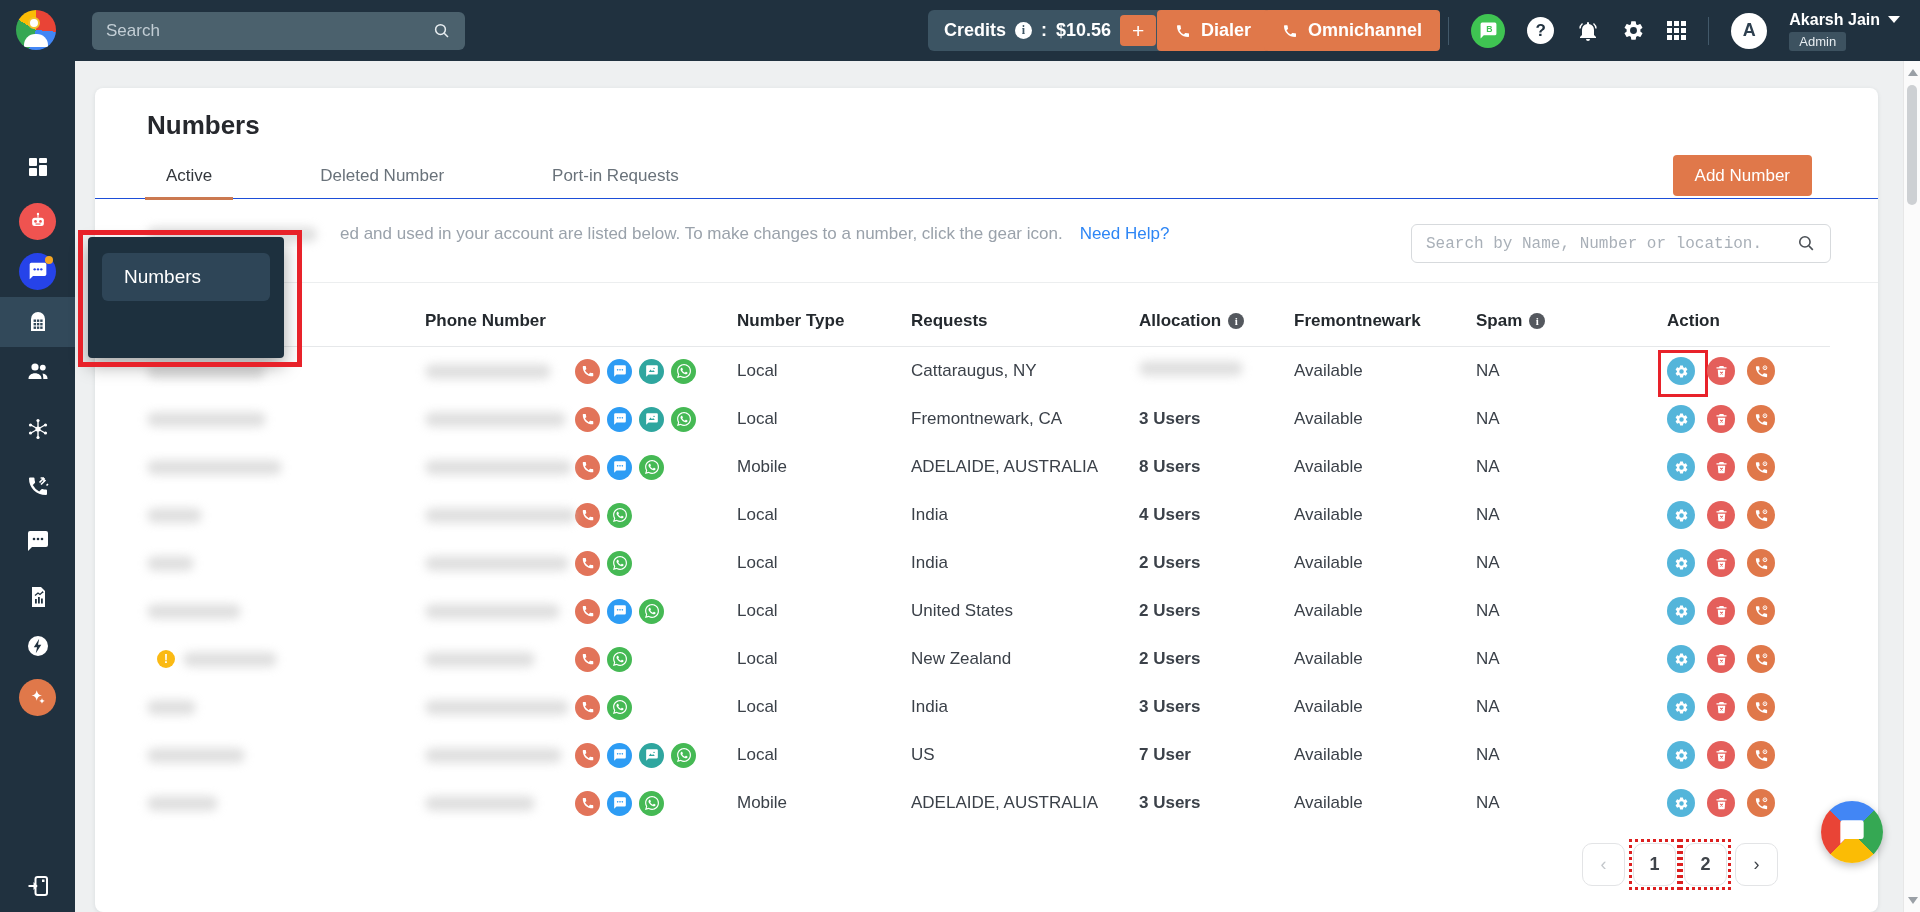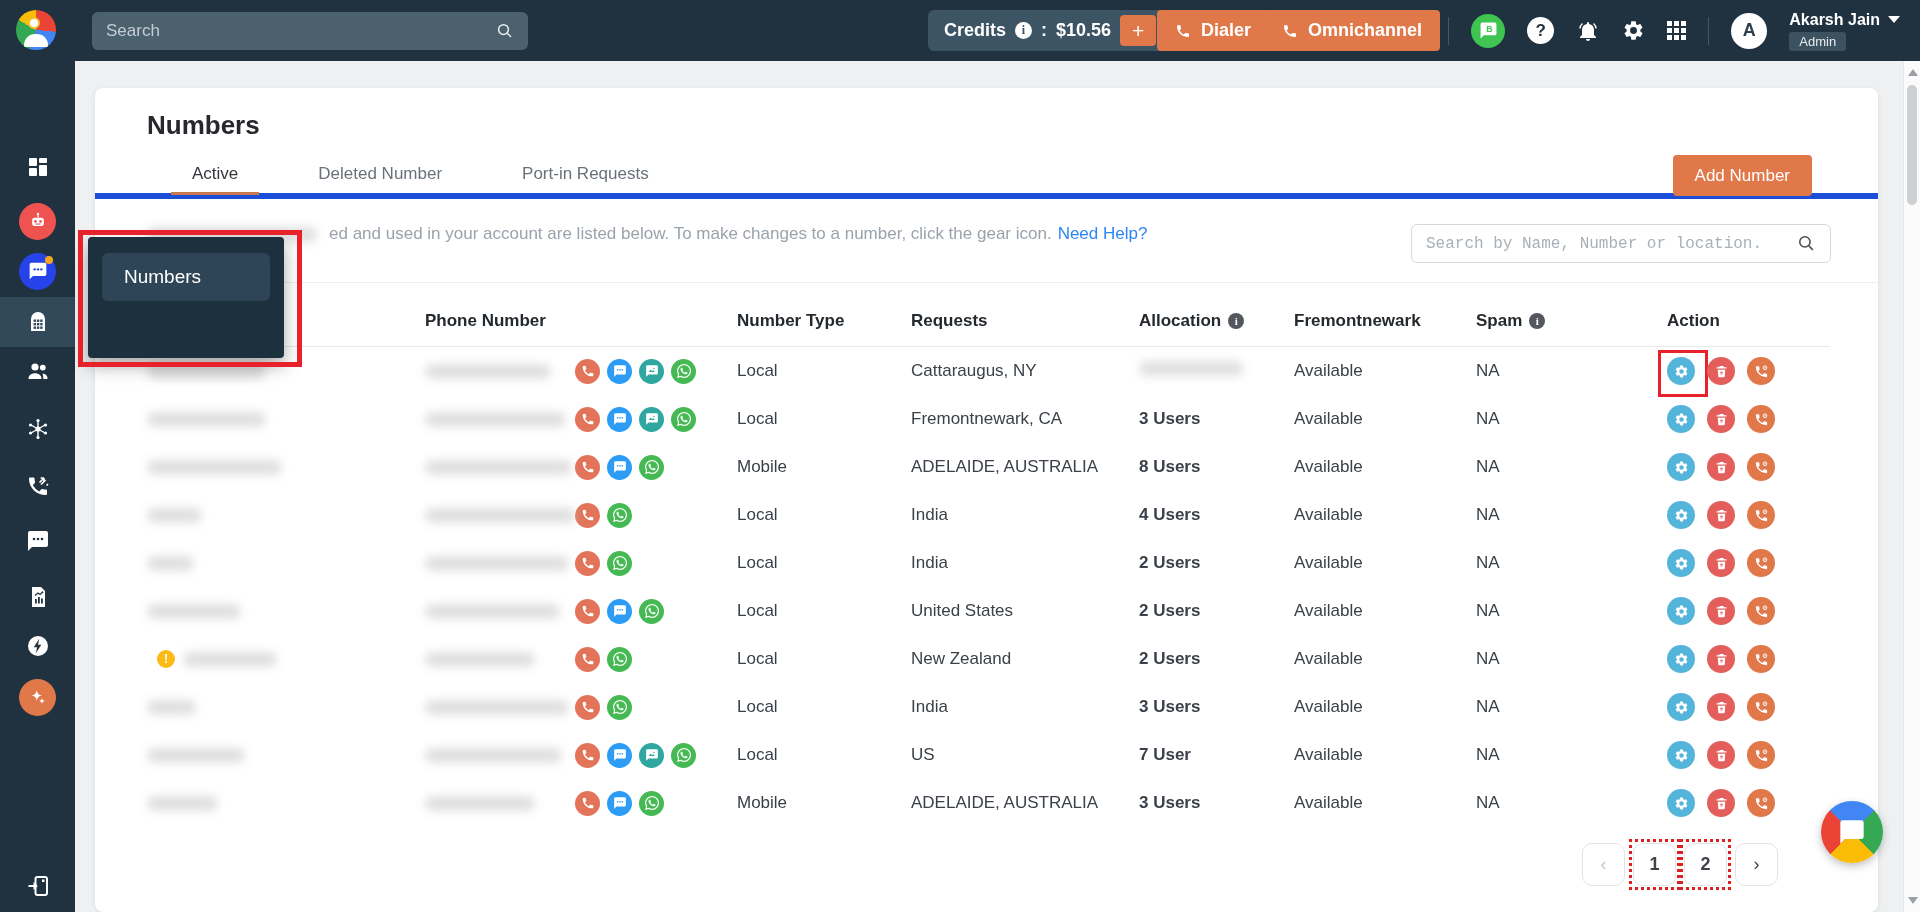--- a/index.html
+++ b/index.html
@@ -8,21 +8,21 @@
     position: relative; overflow: hidden;
     background: #eef0f1;
     font-family: "Liberation Sans", "DejaVu Sans", sans-serif;
   }
   
   .topbar { position:absolute; left:0; top:0; width:1920px; height:61px; background:#20313f; z-index:40; }
   .logo { position:absolute; left:16px; top:10px; width:40px; height:40px; border-radius:50%;
     background: conic-gradient(#e94436 0 95deg, #4286f5 95deg 200deg, #35a853 200deg 300deg, #fbbc05 300deg 360deg); }
   .logo .head { position:absolute; top:7px; left:12px; width:12px; height:12px; background:#fff; border:2px solid #f2c12e; border-radius:50%; }
   .logo .torso { position:absolute; bottom:3px; left:8px; width:24px; height:13px; background:#fff; border-radius:12px 12px 2px 2px; }
-  .tb-search { position:absolute; left:92px; top:12px; width:436px; height:38px; background:#4b616d; border-radius:6px;
+  .tb-search { position:absolute; left:92px; top:12px; width:373px; height:38px; background:#4b616d; border-radius:6px;
     display:flex; align-items:center; padding:0 14px; }
   .tb-search input { flex:1; background:transparent; border:none; outline:none; color:#e8eef1; font-size:17px; }
   .tb-search input::placeholder { color:#c3ced5; }
   .credits { position:absolute; left:928px; top:10px; height:41px; background:#3c5463; border-radius:6px;
     display:flex; align-items:center; gap:9px; padding:0 10px 0 16px; color:#fff; font-weight:bold; font-size:18px; }
   .info-white { width:17px; height:17px; border-radius:50%; background:#fff; color:#3c5463; font-size:12px; font-weight:bold;
     display:inline-flex; align-items:center; justify-content:center; font-family:"Liberation Serif", serif; }
   .plus-btn { width:36px; height:31px; background:#e0784a; border:none; border-radius:4px; color:#fff; font-size:21px; line-height:1; }
   .tb-btn { position:absolute; top:10px; height:41px; display:flex; align-items:center; gap:10px; padding:0 18px;
     background:#e0784a; border:none; border-radius:4px; color:#fff; font-weight:bold; font-size:18px; }
@@ -43,27 +43,27 @@
   .sidebar { position:absolute; left:0; top:61px; width:75px; height:851px; background:#20313f; z-index:35; }
   .side-item { position:absolute; left:0; width:75px; height:50px; display:flex; align-items:center; justify-content:center; cursor:pointer; }
   .side-item.active { background:#32495a; }
   .c-red, .c-blue, .c-orange { width:37px; height:37px; border-radius:50%; display:flex; align-items:center; justify-content:center; position:relative; }
   .c-red { background:#ef5350; } .c-blue { background:#2643e9; } .c-orange { background:#e0784a; }
   .badge-dot { position:absolute; top:3px; right:3px; width:8px; height:8px; border-radius:50%; background:#f5a623; }
   
   .card { position:absolute; left:95px; top:88px; width:1783px; height:824px; background:#fff; border-radius:8px;
     box-shadow:0 1px 4px rgba(32,49,63,.10); z-index:1; }
   .page-title { position:absolute; left:52px; top:22px; font-size:26px; font-weight:bold; color:#26282d; }
-  .tabs { position:absolute; left:0; right:0; top:66px; height:45px; border-bottom:6px solid #1d4ed8; display:flex; padding-left:76px; }
+  .tabs { position:absolute; left:0; right:0; top:66px; height:45px; border-bottom:1px solid #1d4ed8; display:flex; padding-left:50px;gap:28px; }
   .tab { padding:0 21px; display:flex; align-items:center; font-size:17px; color:#69727a; position:relative; margin-right:38px; cursor:pointer; }
   .tab.active { color:#33373c; }
   .tab.active::after { content:''; position:absolute; left:0; right:0; bottom:-2px; height:3px; background:#cb7950; }
   .add-btn { position:absolute; right:66px; top:67px; height:41px; padding:0 22px; background:#e0784a; color:#fff;
     font-size:17px; border:none; border-radius:4px; }
-  .desc-row { position:absolute; left:52px; top:132px; height:28px; display:flex; align-items:center; font-size:17px; color:#9aa2ab; }
+  .desc-row { position:absolute; left:52px; top:132px; height:28px; display:flex; align-items:center; font-size:17px; color:#9aa2ab;gap:11px; }
   .desc-blur { width:170px; height:15px; margin-right:12px; background:#bfbfbf; filter:blur(5px); opacity:.5; border-radius:8px; }
   .help-link { color:#2e86f5; margin-left:6px; cursor:pointer; }
   .table-search { position:absolute; right:47px; top:136px; width:420px; height:39px; border:1px solid #d7dadd; border-radius:6px;
     display:flex; align-items:center; padding:0 14px; background:#fff; }
   .table-search input { flex:1; border:none; outline:none; font-size:16px; color:#555;font-family:Liberation Mono, monospace; }
   .table-search input::placeholder { color:#a9b0b8; }
   .hline1 { position:absolute; left:0; right:0; top:194px; height:1px; background:#eceeef; }
   .hline2 { position:absolute; left:52px; right:48px; top:258px; height:1px; background:#e6e8ea; }
   .thead, .trow { display:grid; grid-template-columns:278px 312px 174px 228px 155px 182px 191px 167px; align-items:center; }
   .thead { position:absolute; left:52px; right:0; top:208px; height:50px; font-weight:bold; font-size:17px; color:#24292e; }

